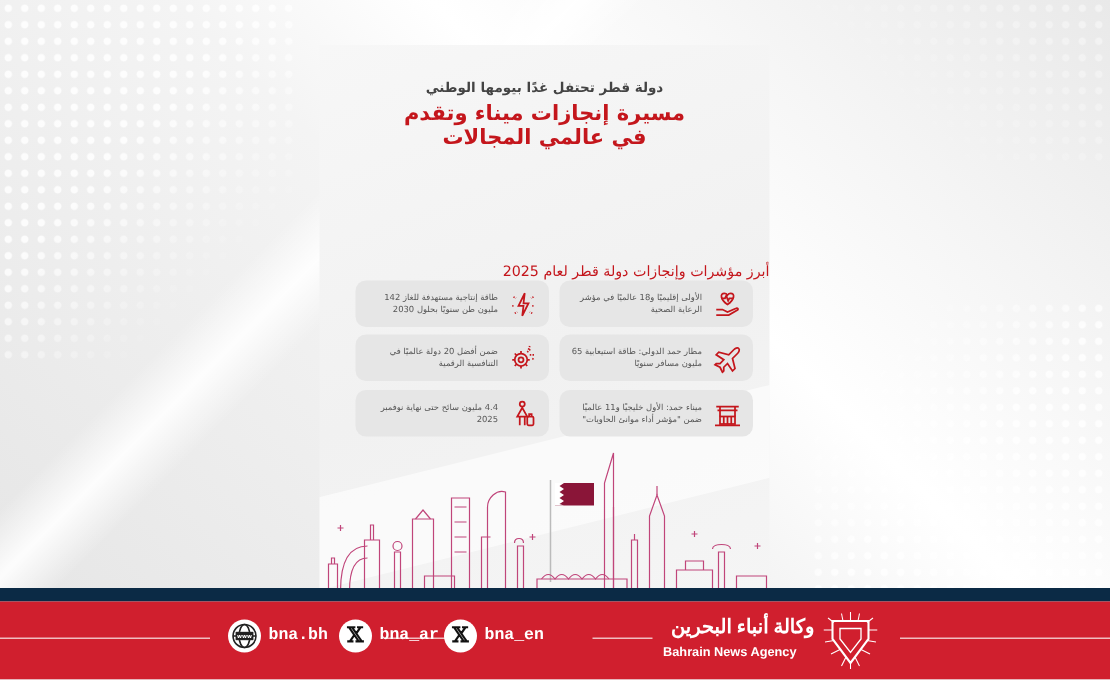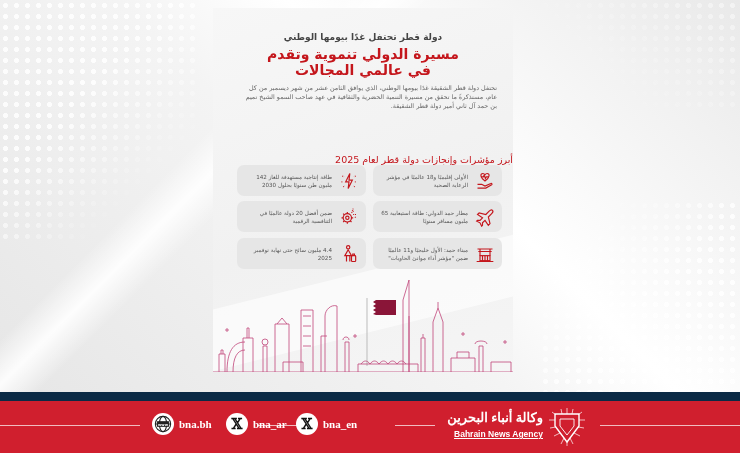--- a/index.html
+++ b/index.html
@@ -26,21 +26,21 @@
     mask-image: linear-gradient(135deg, #000 0%, #000 40%, transparent 75%); }
   .dots.right { right: 0; top: 200px; width: 200px; height: 192px; opacity: 0.9;
     -webkit-mask-image: linear-gradient(315deg, #000 0%, #000 45%, transparent 80%);
     mask-image: linear-gradient(315deg, #000 0%, #000 45%, transparent 80%); }
   .dots.right-top { right: 0; top: 0; width: 200px; height: 110px; opacity: 0.5;
     -webkit-mask-image: linear-gradient(225deg, #000 0%, transparent 70%);
     mask-image: linear-gradient(225deg, #000 0%, transparent 70%); }
 
   
   .card {
-    position: absolute; left: 213px; top: 8px; width: 300px; height: 364px;
+    position: absolute; left: 213px; top: 30px; width: 300px; height: 364px;
     background: linear-gradient(160deg, #f7f7f7 0%, #f1f1f1 55%, #f5f5f5 100%);
     overflow: hidden;
     direction: rtl;
   }
   .card .sheen {
     position: absolute; left: -40px; top: 260px; width: 420px; height: 60px;
     background: rgba(255,255,255,0.6); transform: rotate(-14deg);
   }
   .subtitle {
     position: absolute; top: 24px; left: 0; width: 300px; text-align: center;
@@ -73,43 +73,42 @@
   
   .navbar { position: absolute; left: 0; top: 392px; width: 740px; height: 9px; background: #0b2a45; }
   .footer { position: absolute; left: 0; top: 401px; width: 740px; height: 52px; background: #d01f2e; }
   .footer .rule { position: absolute; height: 1px; background: rgba(255,255,255,0.7); top: 24px; }
   .social { position: absolute; top: 12px; display: flex; align-items: center; gap: 5px; }
   .social .circle {
     width: 22px; height: 22px; border-radius: 50%; background: #fff;
     display: flex; align-items: center; justify-content: center;
     font-family: "DejaVu Serif", serif; font-size: 14px; color: #111; font-weight: bold;
   }
-  .social .lbl { color: #fff; font-size: 11px; font-weight: bold; font-family: Liberation Serif, serif; }
+  .social .lbl { color: #fff; font-size: 11px; font-weight: bold; font-family: Liberation Mono, monospace; }
   .brand { position: absolute; left: 445px; top: 9px; width: 140px; height: 34px; }
   .brand .ar { position: absolute; right: 42px; top: 0; font-size: 13px; font-weight: bold; color: #fff; direction: rtl; white-space: nowrap; font-family: Liberation Serif, serif; }
-  .brand .en { position: absolute; right: 42px; top: 19px; font-size: 8.5px; font-weight: bold; color: #fff; white-space: nowrap; font-family: "Liberation Sans", sans-serif; text-decoration: underline; }
+  .brand .en { position: absolute; right: 54px; top: 19px; font-size: 8.5px; font-weight: bold; color: #fff; white-space: nowrap; font-family: "Liberation Sans", sans-serif; }
   .brand .emblem { position: absolute; right: 0; top: -2px; width: 36px; height: 38px; }
 </style>
 </head>
 <body>
 
 <div class="bg">
   <div class="dots left"></div>
   <div class="dots right-top"></div>
   <div class="dots right"></div>
 </div>
 
 <div class="card">
   <div class="sheen"></div>
   <div class="subtitle">دولة قطر تحتفل غدًا بيومها الوطني</div>
   <div class="title">
-    <div>مسيرة الدولي تنموية وتقدم</div>
+    <div>مسيرة إنجازات ميناء وتقدم</div>
     <div>في عالمي المجالات</div>
   </div>
-  <div class="intro">تحتفل دولة قطر الشقيقة غدًا بيومها الوطني، الذي يوافق الثامن عشر من شهر ديسمبر من كل عام، مستذكرةً ما تحقق من مسيرة التنمية الحضرية والثقافية في عهد صاحب السمو الشيخ تميم بن حمد آل ثاني أمير دولة قطر الشقيقة.</div>
   <div class="section-title">أبرز مؤشرات وإنجازات دولة قطر لعام 2025</div>
 
   <div class="tile" style="right:11px; top:157px;">
     <span class="ico">
       <svg viewBox="0 0 24 24" fill="none" stroke="#c4161c" stroke-width="1.4">
           <path d="M12 12 C6 8 6 3 9.5 3 C11 3 12 4.5 12 4.5 C12 4.5 13 3 14.5 3 C18 3 18 8 12 12Z"></path>
           <path d="M7 7h3l1-2 1.5 4 1-2h3"></path>
           <path d="M3 16h5l4 2 7-3c1-.5 2 .8 1 1.5l-7 4H3"></path>
         </svg>
     </span>

